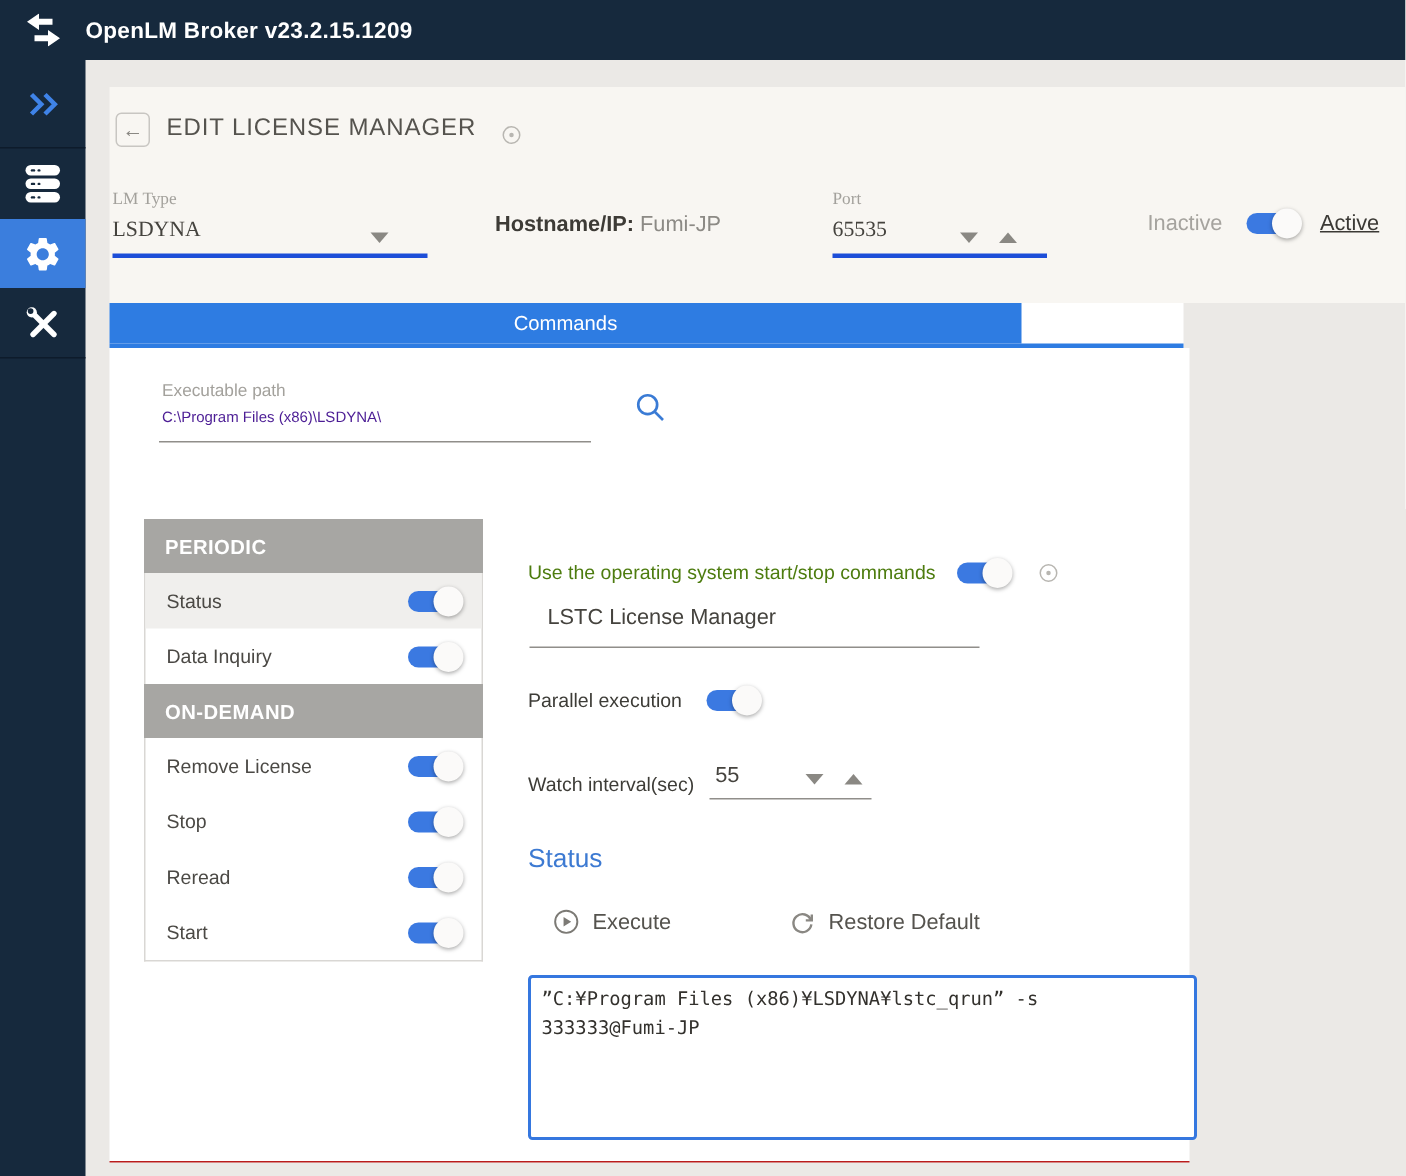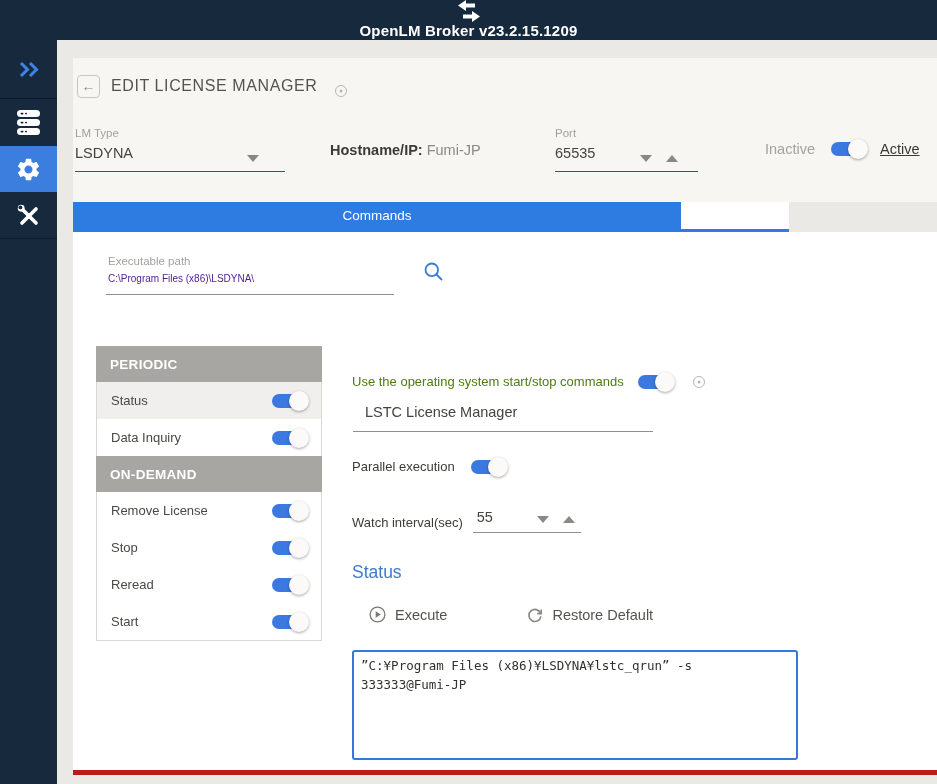--- a/index.html
+++ b/index.html
@@ -1,21 +1,21 @@
 <!DOCTYPE html>
 <html><head>
 <meta charset="utf-8">
 <style>
   * { margin:0; padding:0; box-sizing:border-box; }
   html,body { width:937px; height:784px; overflow:hidden; }
   body { position:relative; background:#ebe9e6; font-family:"Liberation Sans",sans-serif; }
 
   
   .topbar { position:absolute; left:0; top:0; width:937px; height:40px;
-            background:#16293d; display:flex; align-items:center; z-index:5;flex-direction:column; }
+            background:#16293d; display:flex; align-items:center; z-index:5; }
   .logo-box { width:57px; display:flex; justify-content:center; }
   .topbar-title { color:#fff; font-size:15px; font-weight:700; letter-spacing:.2px; }
 
   
   .sidebar { position:absolute; left:0; top:40px; width:57px; height:744px; background:#16293d; z-index:4; }
   .sb-item { width:57px; display:flex; align-items:center; justify-content:center; cursor:pointer; }
   .sb-chevron { height:59px; border-bottom:1px solid #0d1b2b; }
   .sb-server  { height:47px; }
   .sb-gear    { height:46px; background:#3b7edd; }
   .sb-tools   { height:47px; border-bottom:1px solid #0d1b2b; }
@@ -28,21 +28,21 @@
   .page-title { position:absolute; left:38px; top:19px; font-size:16px; color:#55534e; letter-spacing:.6px; }
   .title-info { position:absolute; left:262px; top:25px; }
 
   .info-dot { width:12px; height:12px; border:1px solid #b8b6b1; border-radius:50%;
               position:relative; display:inline-block; }
   .info-dot::after { content:""; position:absolute; left:50%; top:50%; transform:translate(-50%,-50%);
               width:3px; height:3px; border-radius:50%; background:#b8b6b1; }
 
   .field-label { font-size:11.5px; color:#a3a19c; }
   .field-value { font-size:14.5px; color:#45433e; }
-  .underline { border-bottom:1px solid #1d4ed8; }
+  .underline { border-bottom:3px solid #1d4ed8;font-family:Liberation Serif, serif; }
 
   .lm-field { position:absolute; left:2px; top:69px; width:210px; height:45px; }
   .lm-field .field-value { margin-top:6px; }
   .lm-caret { position:absolute; right:26px; top:28px; }
 
   .hostname { position:absolute; left:257px; top:84px; font-size:14.5px; }
   .hostname .hn-label { color:#3d3b36; font-weight:700; }
   .hostname .hn-value { color:#8c8a85; }
 
   .port-field { position:absolute; left:482px; top:69px; width:143px; height:45px; }
@@ -64,22 +64,22 @@
   .toggle .knob { position:absolute; top:-3px; right:-4px; width:20px; height:20px; border-radius:50%;
             background:#fbfaf9; box-shadow:0 1px 3px rgba(0,0,0,.35); }
 
   
   .tabbar { position:absolute; left:73px; top:202px; width:716px; height:30px; background:#fff;
             border-bottom:3px solid #2e7ce2; }
   .tab-active { width:608px; height:27px; background:#2e7ce2; color:#fff; font-size:13.5px;
             display:flex; align-items:center; justify-content:center; cursor:pointer; }
 
   
-  .content { position:absolute; left:73px; top:232px; width:864px; height:543px; background:#fff;
-             border-bottom:5px solid #b91c1c; }
+  .content { position:absolute; left:73px; top:232px; width:720px; height:543px; background:#fff;
+             border-bottom:1px solid #b91c1c; }
 
   .exec-label { position:absolute; left:35px; top:23px; font-size:11.5px; color:#a3a19c; }
   .exec-value { position:absolute; left:35px; top:41px; font-size:10px; color:#4c1d95; }
   .exec-line  { position:absolute; left:33px; top:62px; width:288px; border-bottom:1px solid #908e8a; }
   .search-btn { position:absolute; left:350px; top:29px; cursor:pointer; }
 
   
   .cmd-panel { position:absolute; left:23px; top:114px; width:226px;
                border:1px solid #d9d7d4; border-top:none; background:#fff; }
   .cmd-header { height:36px; background:#a7a6a3; color:#fff; font-size:13.5px; font-weight:700;

